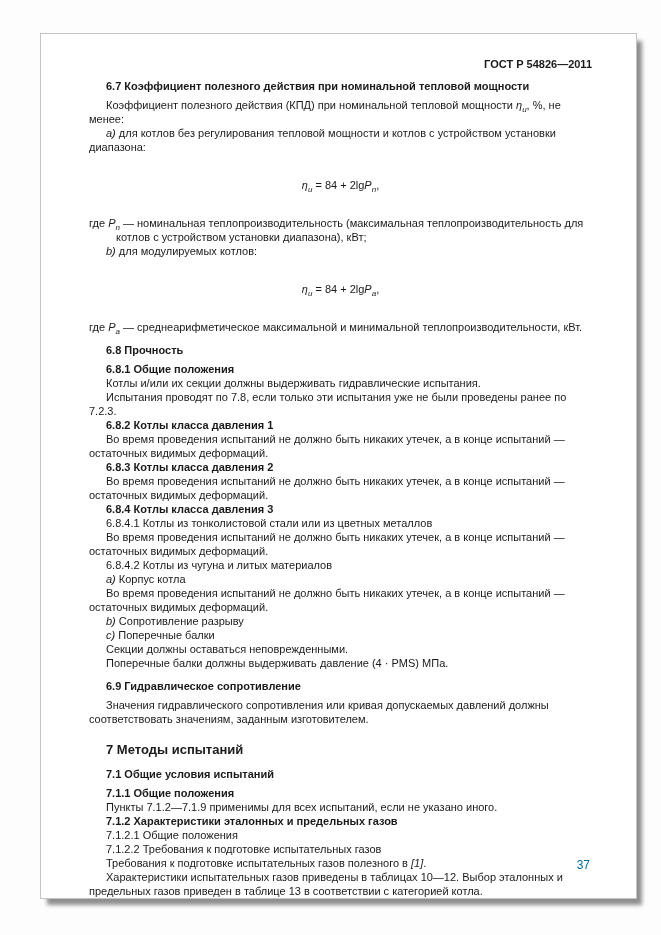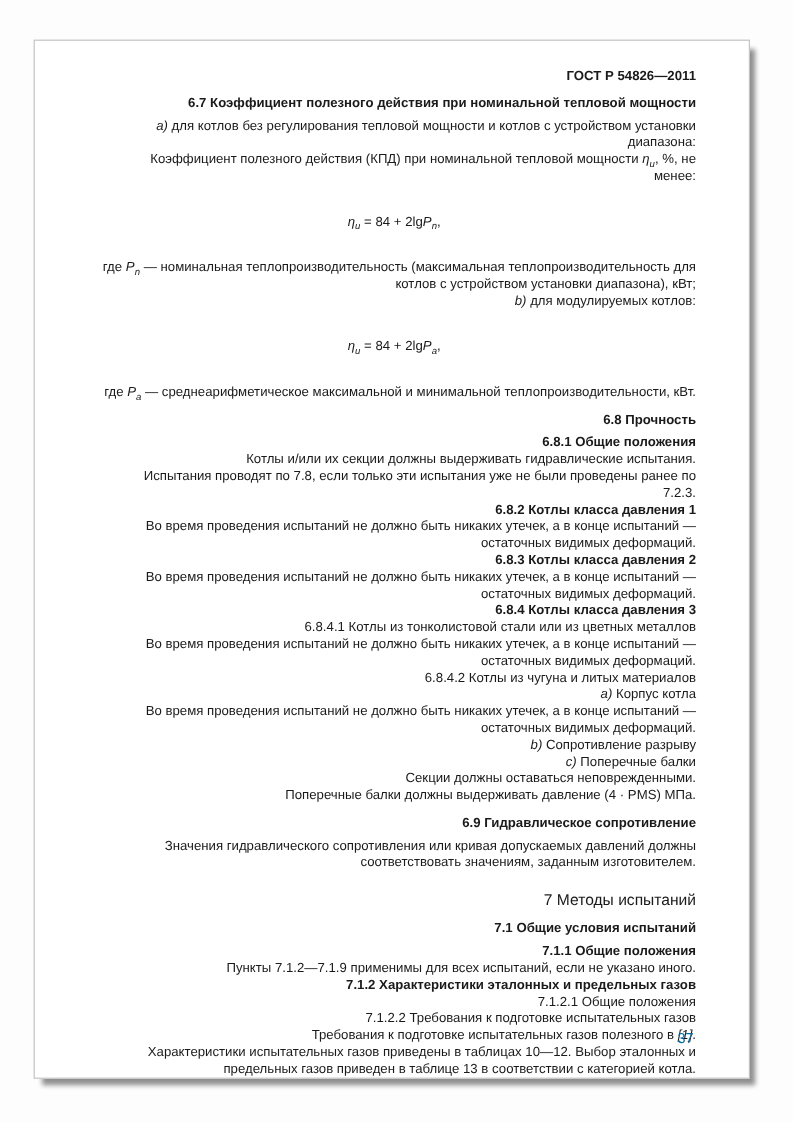--- a/index.html
+++ b/index.html
@@ -5,21 +5,21 @@
   html, body {
     margin: 0;
     padding: 0;
     background: #fdfdfd;
     width: 661px;
     height: 935px;
     font-family: "Liberation Sans", sans-serif;
   }
   .page {
     position: absolute;
-    left: 28px;
+    left: 40px;
     top: 33px;
     width: 597px;
     height: 866px;
     background: #ffffff;
     border: 1px solid #c4c4c4;
     box-shadow: 6px 7px 4px -1px #8f8f8f;
     box-sizing: border-box;
     padding: 24px 44px 0 48px;
   }
   .header {
@@ -29,47 +29,46 @@
     color: #1a1a1a;
     margin-bottom: 9px;
   }
   .content {
     color: #1a1a1a;
   }
   .blk {
     font-size: 11px;
     line-height: 14px;
     margin: 0;
-    text-align: right;
   }
   .blk.p   { text-indent: 17px; }
   .blk.h3  { font-weight: bold; text-indent: 17px; }
   .blk.h2  { font-weight: bold; text-indent: 17px; margin-top: 9px; margin-bottom: 5px; }
-  .blk.h1  { font-weight: normal; text-indent: 17px; font-size: 13px; line-height: 16px; margin-top: 16px; margin-bottom: 7px; }
+  .blk.h1  { font-weight: bold; text-indent: 17px; font-size: 13px; line-height: 16px; margin-top: 16px; margin-bottom: 7px; }
   .blk.formula { text-align: center; text-indent: 0; margin: 24px 0; }
   .blk.def { padding-left: 27px; text-indent: -27px; }
   .blk sub { font-size: 8px; line-height: 0; }
   .page-number {
     position: absolute;
     right: 46px;
     bottom: 26px;
     font-size: 12px;
     color: #0369a1;
   }
 </style>
 </head>
 <body>
 
 <div class="page">
   <div class="header">ГОСТ Р 54826—2011</div>
 
   <div class="content">
       <div class="blk h2"><span>6.7 Коэффициент полезного действия при номинальной тепловой мощности</span></div>
+      <div class="blk p"><span>Коэффициент полезного действия (КПД) при номинальной тепловой мощности </span><span style="font-style: italic;">η</span><sub style="font-style: italic;">u</sub><span>, %, не менее:</span></div>
       <div class="blk p"><span style="font-style: italic;">a)</span><span> для котлов без регулирования тепловой мощности и котлов с устройством установки диапазона:</span></div>
-      <div class="blk p"><span>Коэффициент полезного действия (КПД) при номинальной тепловой мощности </span><span style="font-style: italic;">η</span><sub style="font-style: italic;">u</sub><span>, %, не менее:</span></div>
       <div class="blk formula"><span style="font-style: italic;">η</span><sub style="font-style: italic;">u</sub><span> = 84 + 2lg</span><span style="font-style: italic;">P</span><sub style="font-style: italic;">n</sub><span>,</span></div>
       <div class="blk def"><span>где </span><span style="font-style: italic;">P</span><sub style="font-style: italic;">n</sub><span> — номинальная теплопроизводительность (максимальная теплопроизводительность для котлов с устройством установки диапазона), кВт;</span></div>
       <div class="blk p"><span style="font-style: italic;">b)</span><span> для модулируемых котлов:</span></div>
       <div class="blk formula"><span style="font-style: italic;">η</span><sub style="font-style: italic;">u</sub><span> = 84 + 2lg</span><span style="font-style: italic;">P</span><sub style="font-style: italic;">a</sub><span>,</span></div>
       <div class="blk def"><span>где </span><span style="font-style: italic;">P</span><sub style="font-style: italic;">a</sub><span> — среднеарифметическое максимальной и минимальной теплопроизводительности, кВт.</span></div>
       <div class="blk h2"><span>6.8 Прочность</span></div>
       <div class="blk h3"><span>6.8.1 Общие положения</span></div>
       <div class="blk p"><span>Котлы и/или их секции должны выдерживать гидравлические испытания.</span></div>
       <div class="blk p"><span>Испытания проводят по 7.8, если только эти испытания уже не были проведены ранее по 7.2.3.</span></div>
       <div class="blk h3"><span>6.8.2 Котлы класса давления 1</span></div>

